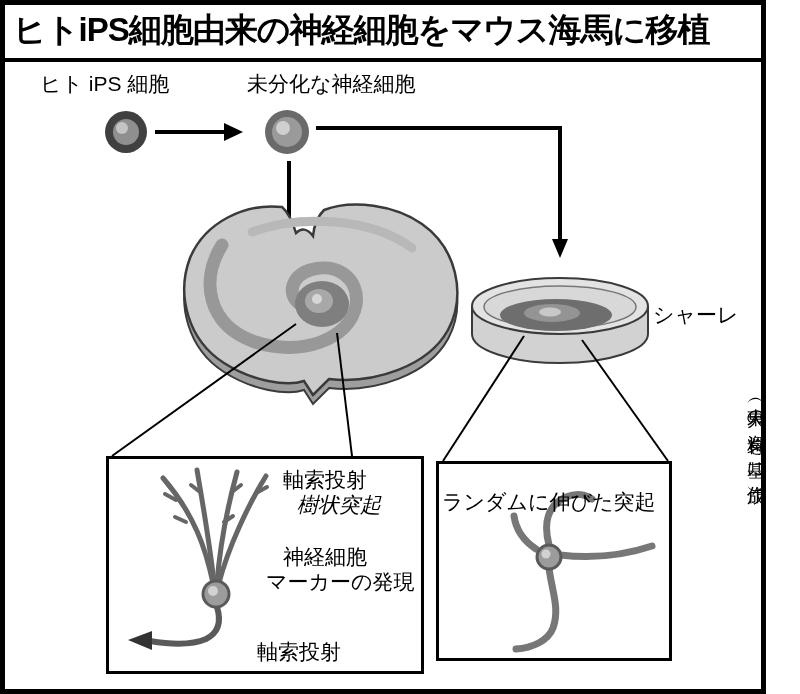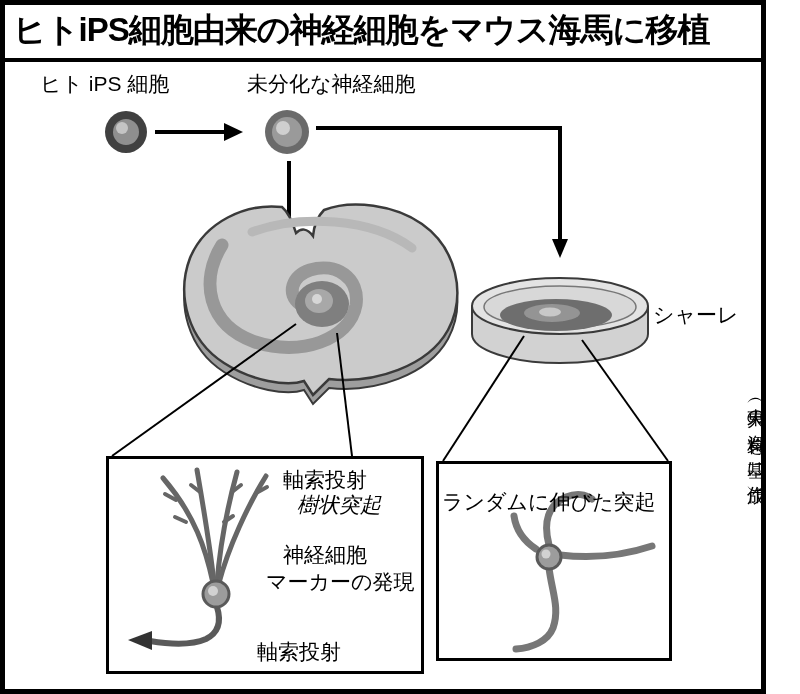--- a/index.html
+++ b/index.html
@@ -152,21 +152,21 @@
         <path d="M 549 568 C 552 592 560 608 553 628 C 548 641 532 648 516 649"></path>
         <path d="M 536 549 C 524 541 516 530 514 516"></path>
       </g>
       <circle cx="549" cy="557" r="12" fill="#9c9c9c" stroke="#5a5a5a" stroke-width="3"></circle>
       <circle cx="546" cy="554" r="4.5" fill="#d2d2d2"></circle>
     </g>
   </svg>
 
   <div class="lbl" style="left:283px; top:468px;">軸索投射</div>
   <div class="lbl" style="left:297px; top:493px;font-style:italic;">樹状突起</div>
-  <div class="lbl" style="left:283px; top:545px;font-family:Liberation Mono, monospace;">神経細胞</div>
+  <div class="lbl" style="left:283px; top:545px;">神経細胞</div>
   <div class="lbl" style="left:266px; top:570px;">マーカーの発現</div>
   <div class="lbl" style="left:257px; top:640px;">軸索投射</div>
 
   <div class="lbl" style="left:442px; top:490px;">ランダムに伸びた突起</div>
 
   <div class="credit">（東大の資料を基に作成）</div>
 
 </div>
 
 </body></html>

